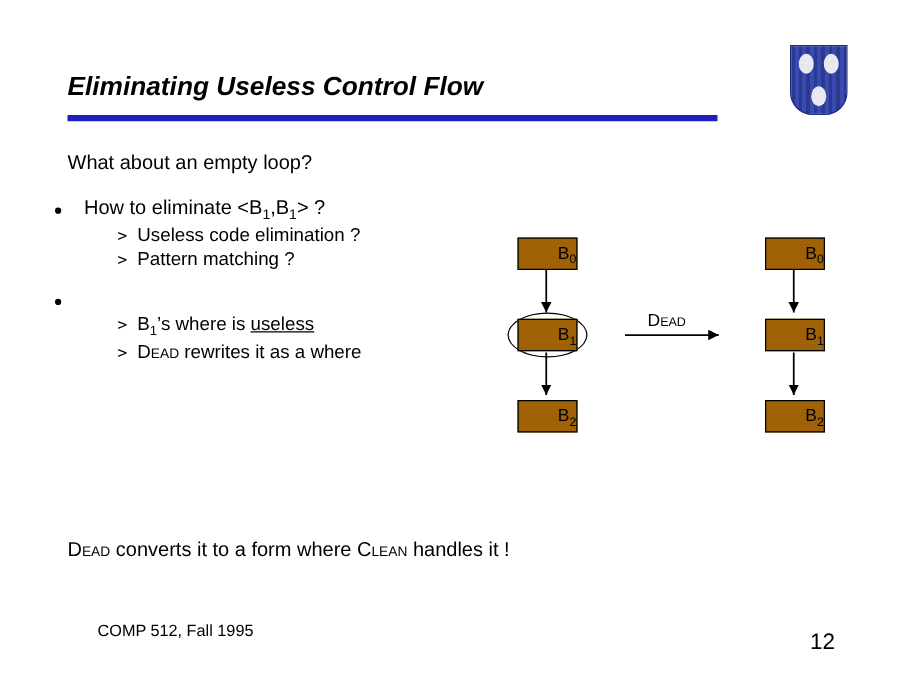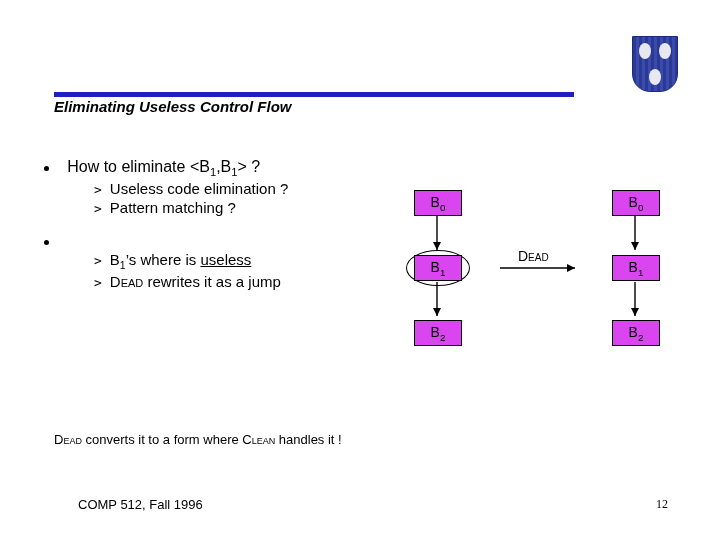--- a/index.html
+++ b/index.html
@@ -8,21 +8,21 @@
     font-family: Arial, Helvetica, sans-serif;
     font-size:15px;
     color:#000;
     position:relative;
     background:#fff;
     overflow:hidden;
   }
   .slide { position:relative; width:100%; height:100%; }
   .title {
     position:absolute; left:54px; top:58px;
-    font-style:italic; font-weight:bold; font-size:15px;margin-top:40px;
+    font-style:italic; font-weight:bold; font-size:21px;
   }
   .rule {
     position:absolute; left:54px; top:92px;
     width:520px; height:5px; background:#2020c0;
   }
   .logo {
     position:absolute; right:42px; top:36px;
     width:44px; height:54px;
     background: repeating-linear-gradient(90deg,#2a3a90 0 3px,#3a4ab0 3px 6px);
     border:1px solid #1a2a80;
@@ -49,73 +49,74 @@
   .bul-text { font-size:16px; vertical-align:middle; }
   .sub { margin-left:32px; margin-top:2px; margin-bottom:2px; font-size:15px; }
   .chev { font-family: monospace; font-size:13px; margin-right:8px; color:#000; }
   .sc { font-variant: small-caps; }
   .under { text-decoration: underline; }
   sub { font-size:0.7em; }
 
   .diagram { position:absolute; left:400px; top:186px; width:290px; height:220px; }
   .node {
     position:absolute; width:46px; height:24px;
-    border:1px solid #000; background:#d946ef;
-    text-align:center; font-size:14px; line-height:22px;
+    border:1px solid #000; background:#a16207;
+    text-align:right; font-size:14px; line-height:22px;
   }
   .loop-ring {
     position:absolute; width:62px; height:34px;
     border:1px solid #000; border-radius:50%;
     background:transparent;
   }
   .dead-label { position:absolute; font-size:14px; }
   svg.edges { position:absolute; left:0; top:0; width:290px; height:220px; }
 
   .bottom-line {
-    position:absolute; left:54px; top:432px; font-size:13px;
+    position:absolute; left:54px; top:432px; font-size:16px;
   }
   .footer-left {
     position:absolute; left:78px; bottom:28px; font-size:13px;
   }
   .footer-right {
-    position:absolute; right:52px; bottom:28px; font-size:12px;font-family:Liberation Serif, serif;
+    position:absolute; right:52px; bottom:16px; font-size:18px;
   }
 </style>
 </head>
 <body>
 
 <div class="slide">
 
   <div class="title">Eliminating Useless Control Flow</div>
   <div class="rule"></div>
 
   <div class="logo">
     <div class="owl o1"></div>
     <div class="owl o2"></div>
     <div class="owl o3"></div>
   </div>
 
+  <div class="subtitle">What about an empty loop?</div>
 
   <div class="bullets">
 
     <div class="bul">
       <span class="bul-dot"></span>
       <span class="bul-text">
         <span>How to eliminate &lt;B</span><sub>1</sub><span>,B</span><sub>1</sub><span>&gt; ?</span>
       </span>
       <div class="sub"><span class="chev">&gt;</span><span>Useless code elimination ?</span></div>
       <div class="sub"><span class="chev">&gt;</span><span>Pattern matching ?</span></div>
     </div>
 
     <div style="height:10px"></div>
 
     <div class="bul">
       <span class="bul-dot"></span>
       <div class="sub"><span class="chev">&gt;</span><span>B</span><sub>1</sub><span>’s where is </span><span class="under">useless</span></div>
-      <div class="sub"><span class="chev">&gt;</span><span class="sc">Dead</span><span> rewrites it as a jump</span></div>
+      <div class="sub"><span class="chev">&gt;</span><span class="sc">Dead</span><span> rewrites it as a where</span></div>
     </div>
 
   </div>
 
   <div class="diagram">
     <svg class="edges">
       <defs>
         <marker id="ah" markerWidth="8" markerHeight="8" refX="6" refY="3" orient="auto">
           <path d="M0,0 L6,3 L0,6 Z" fill="#000"></path>
         </marker>
@@ -139,16 +140,16 @@
 
     <div class="node" style="left:212px; top:4px;"><span>B</span><sub>0</sub></div>
     <div class="node" style="left:212px; top:69px;"><span>B</span><sub>1</sub></div>
     <div class="node" style="left:212px; top:134px;"><span>B</span><sub>2</sub></div>
   </div>
 
   <div class="bottom-line">
     <span class="sc">Dead</span><span> converts it to a form where </span><span class="sc">Clean</span><span> handles it !</span>
   </div>
 
-  <div class="footer-left">COMP 512, Fall 1996</div>
+  <div class="footer-left">COMP 512, Fall 1995</div>
   <div class="footer-right">12</div>
 
 </div>
 
 </body></html>

